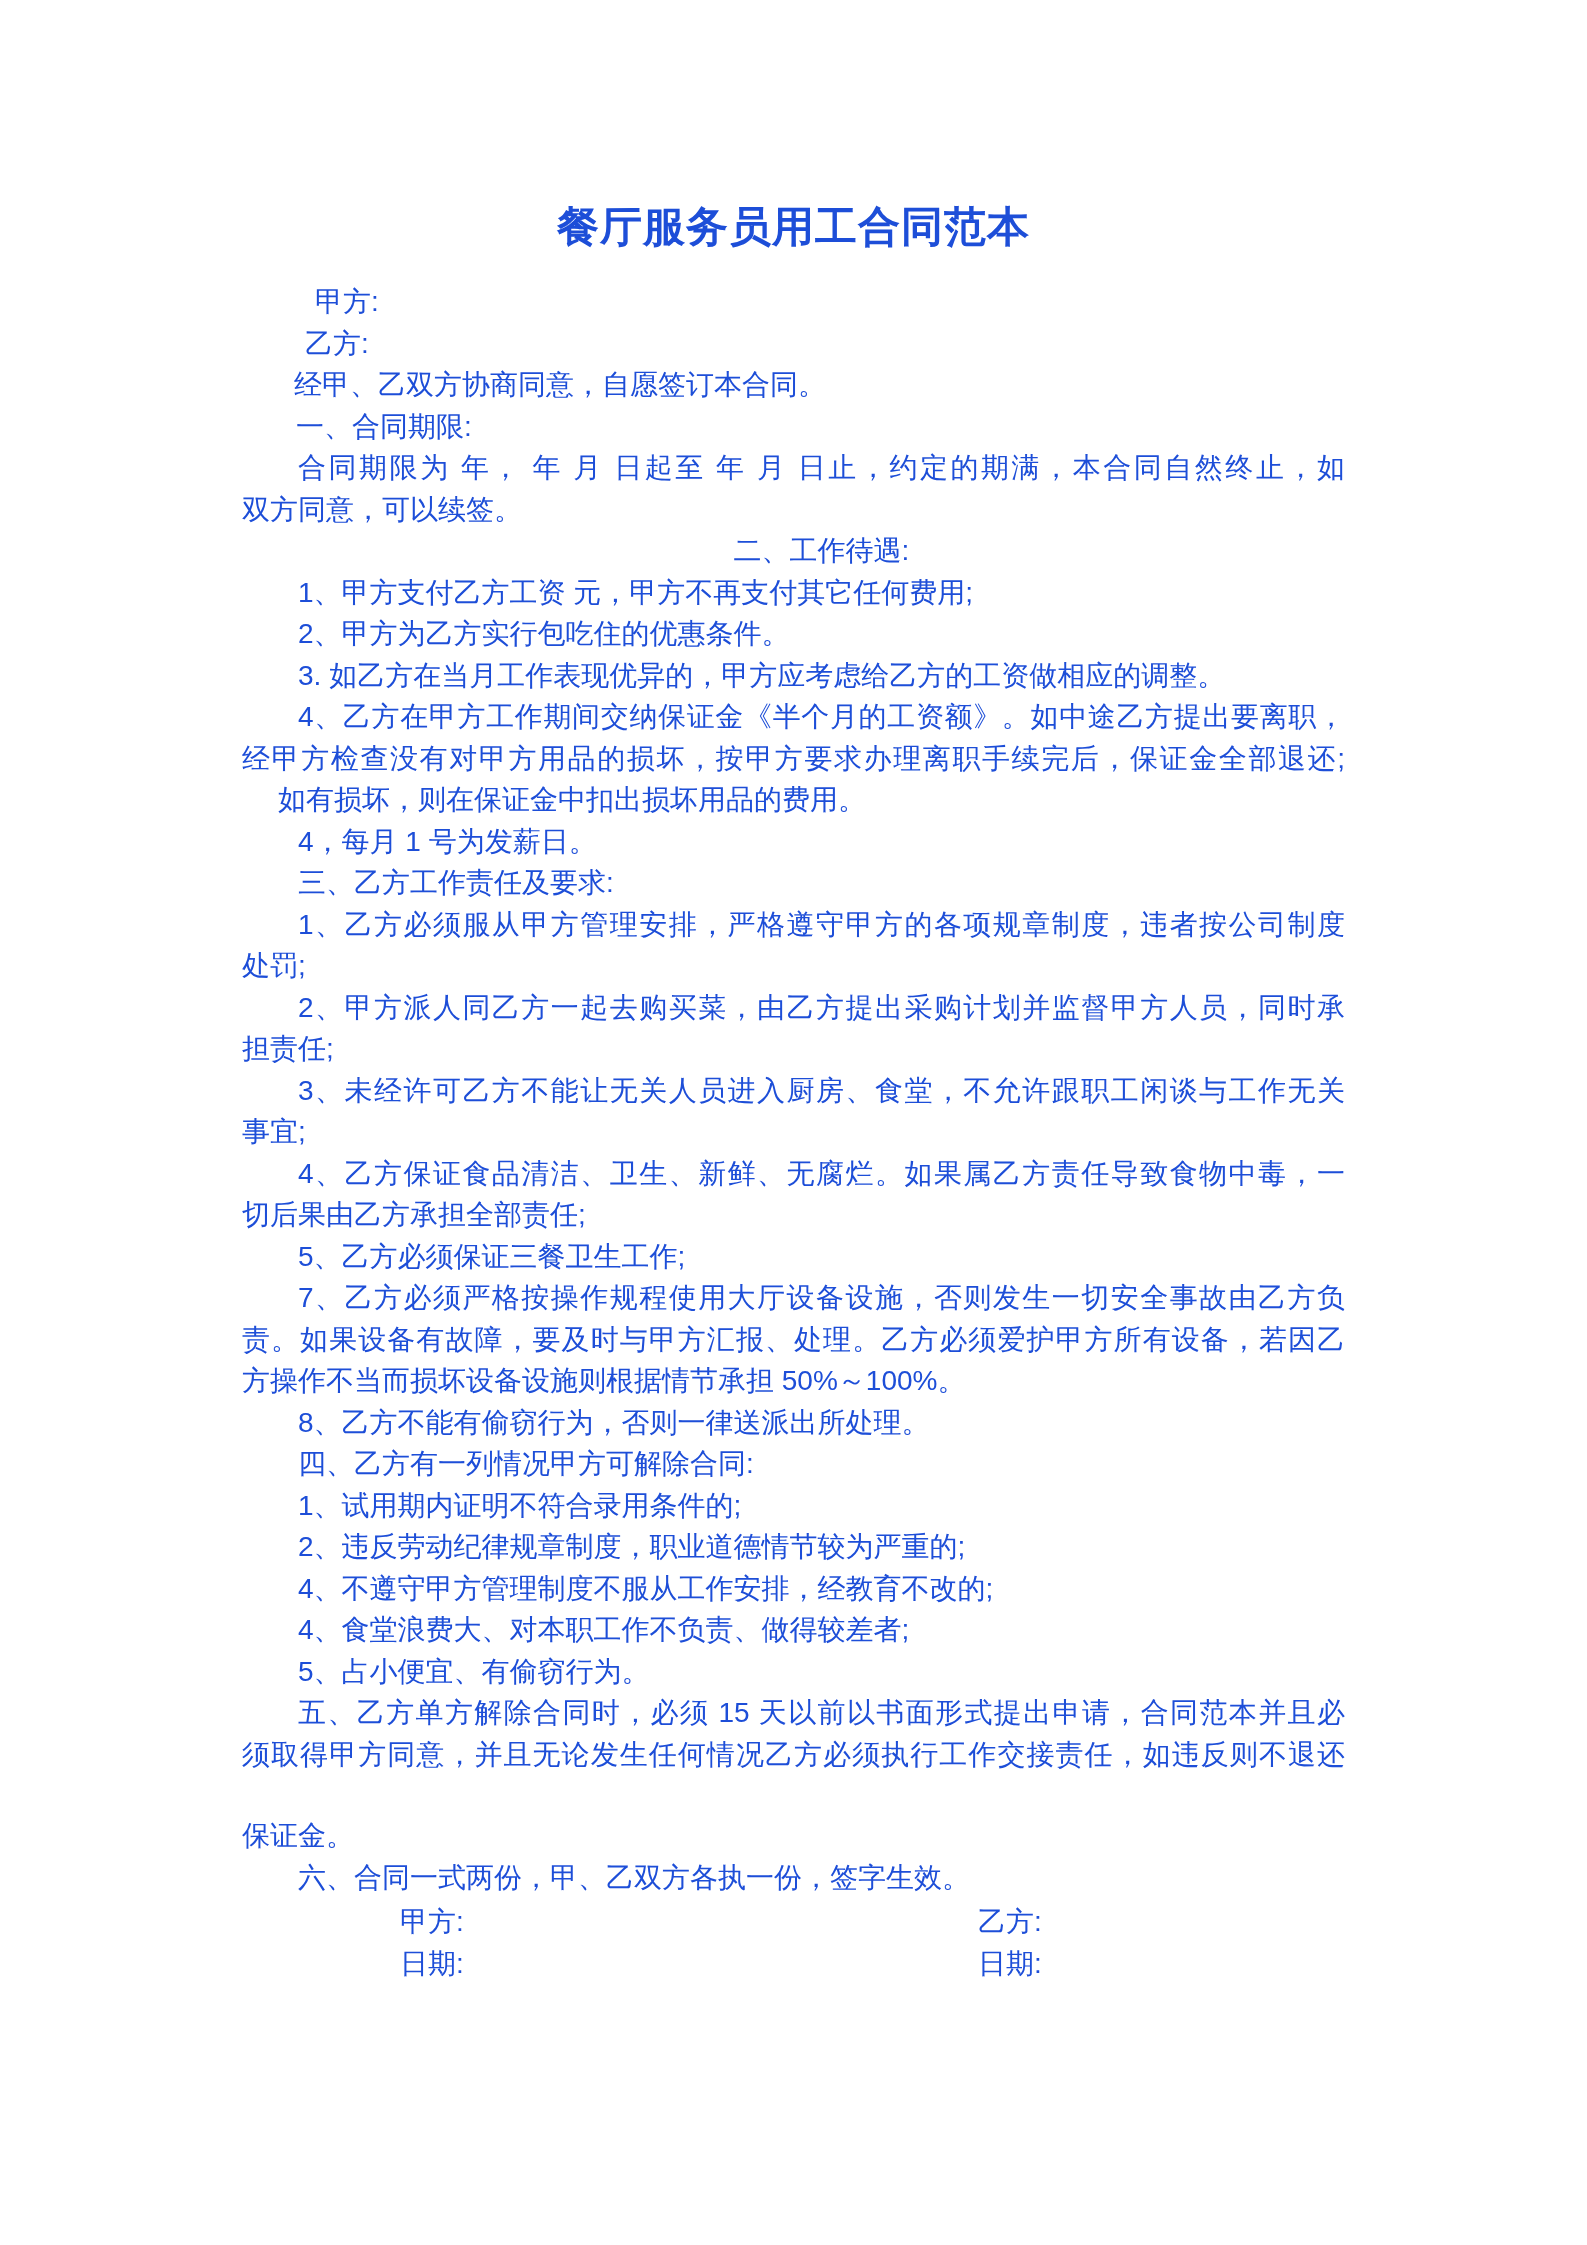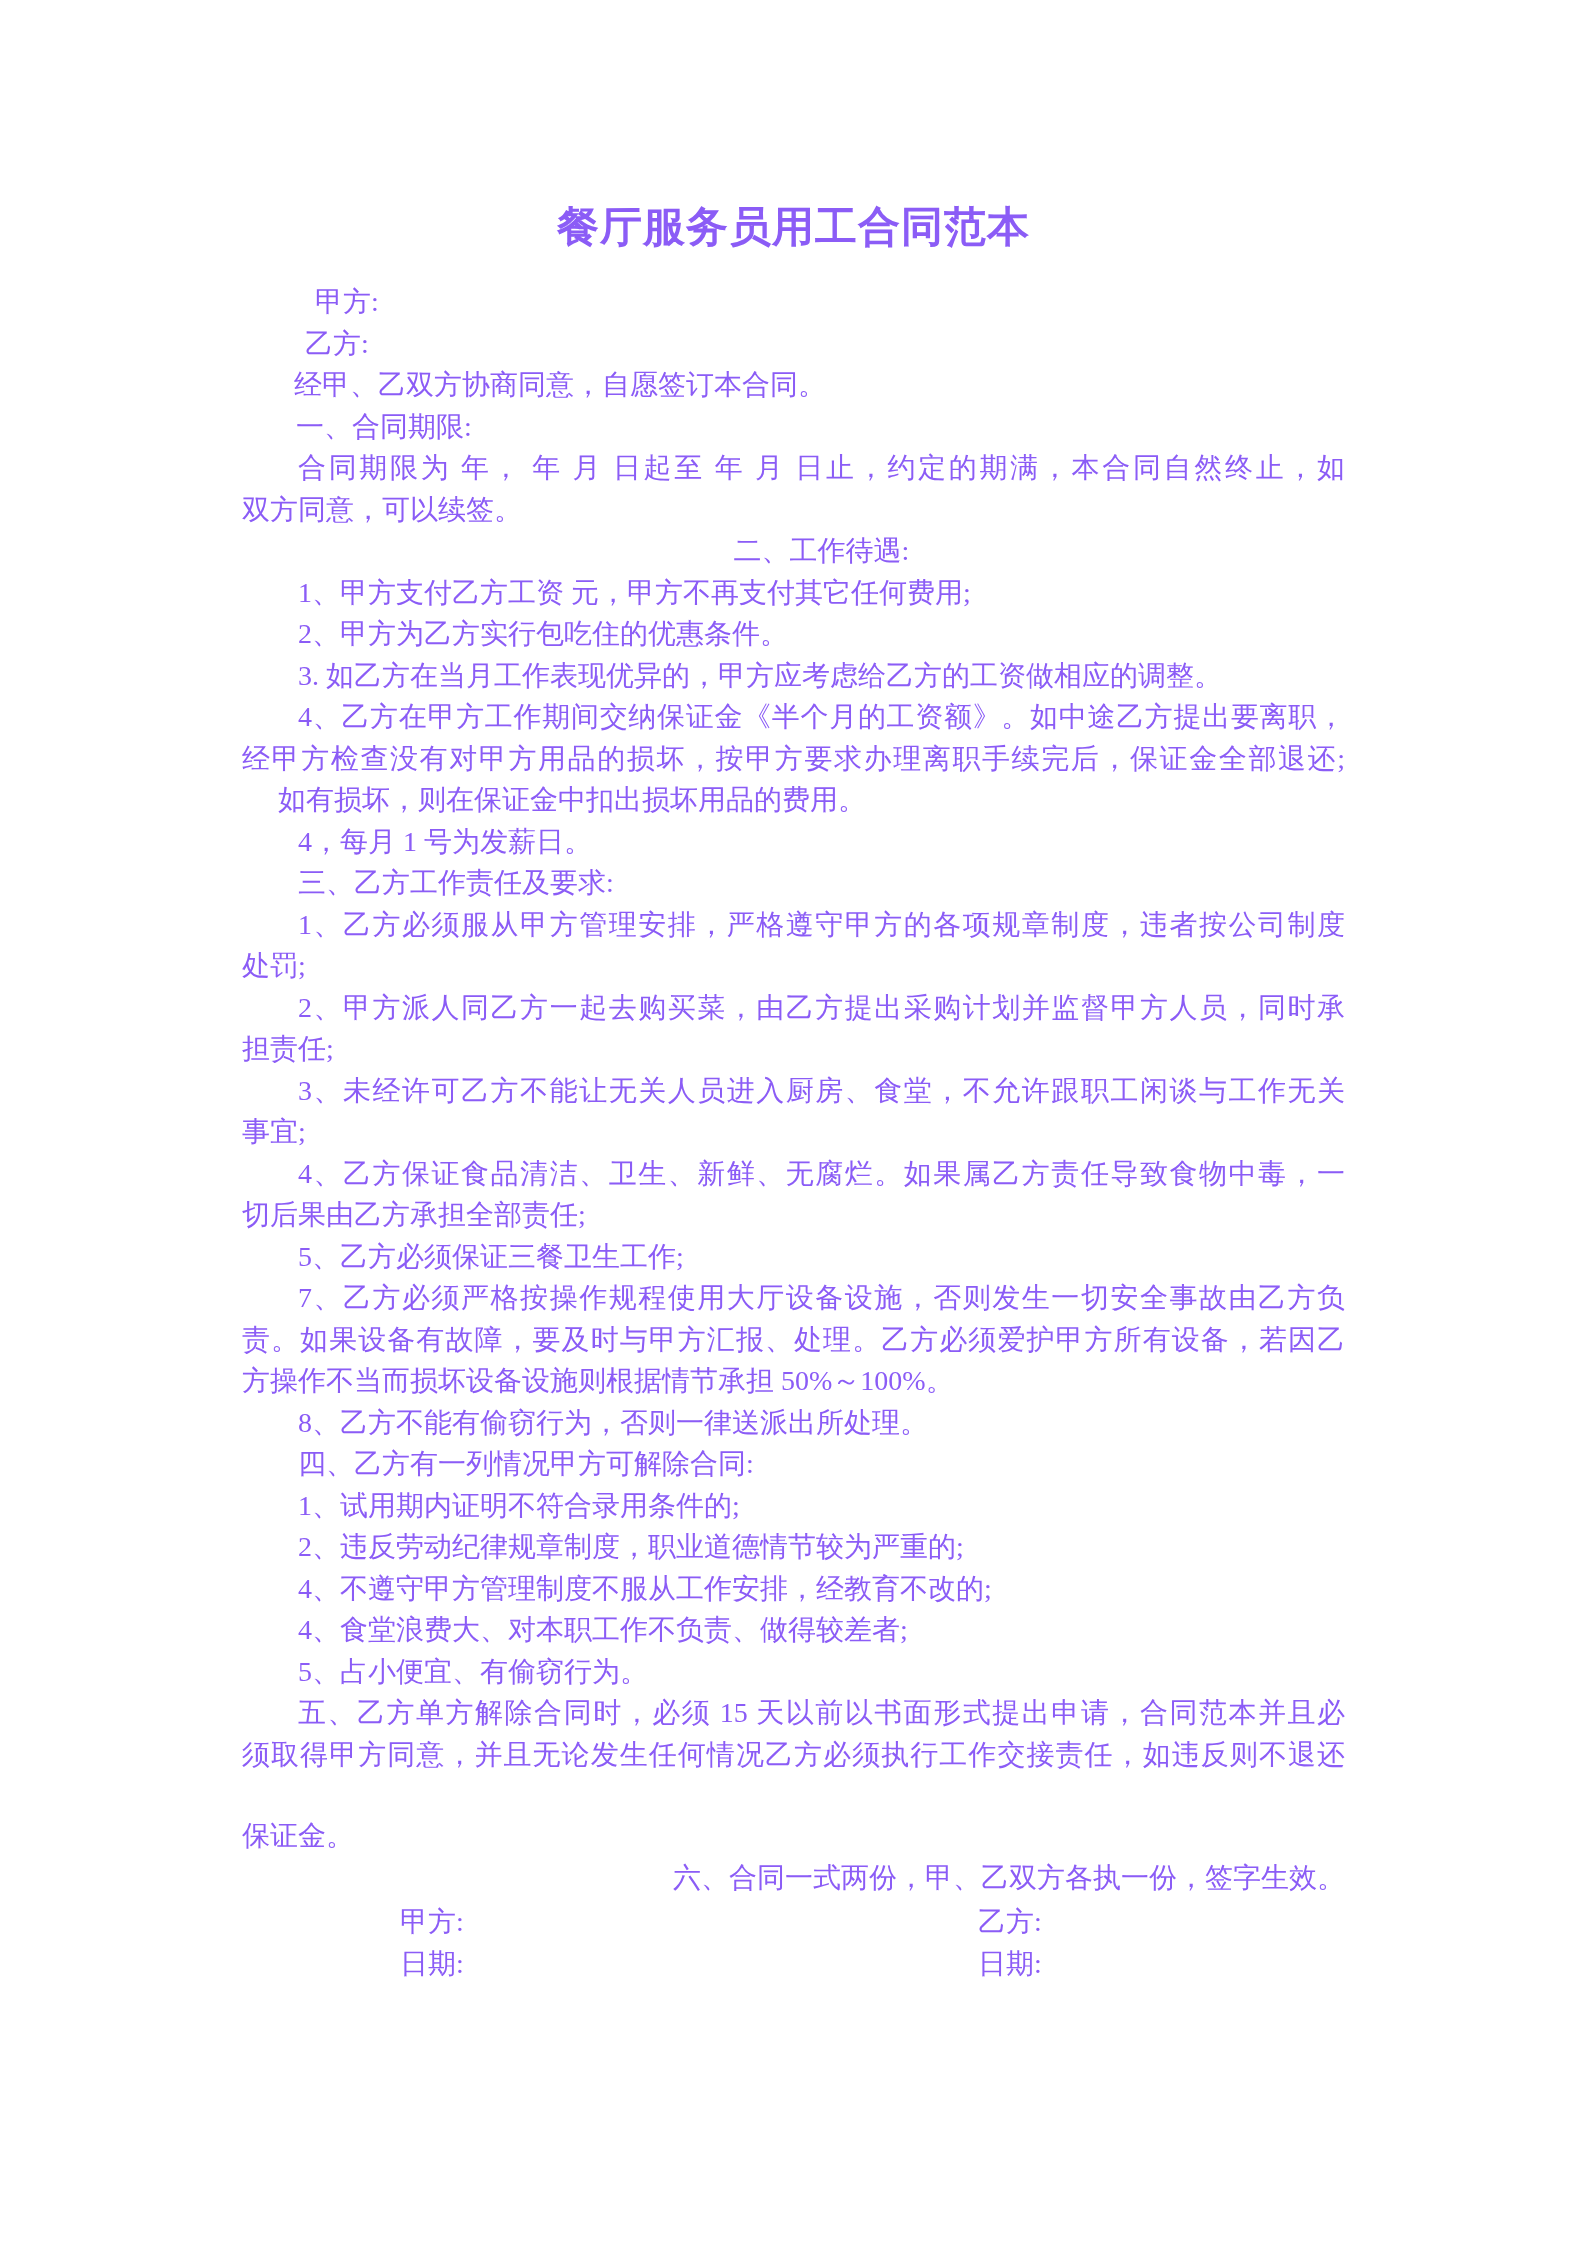--- a/index.html
+++ b/index.html
@@ -5,22 +5,22 @@
   html, body {
     margin: 0;
     padding: 0;
     background: #ffffff;
   }
   .page {
     position: relative;
     width: 1587px;
     height: 2245px;
     background: #ffffff;
-    color: #8b5cf6;
-    font-family: Liberation Serif, serif;
+    color: #1d4ed8;
+    font-family: Liberation Sans, sans-serif;
     overflow: hidden;
   }
   .doc-title {
     position: absolute;
     top: 202px;
     left: 242px;
     width: 1103px;
     margin: 0;
     text-align: center;
     font-size: 42px;
@@ -106,21 +106,21 @@
       <div class="line" style="text-indent: 56px;">8、乙方不能有偷窃行为，否则一律送派出所处理。</div>
       <div class="line" style="text-indent: 56px;">四、乙方有一列情况甲方可解除合同:</div>
       <div class="line" style="text-indent: 56px;">1、试用期内证明不符合录用条件的;</div>
       <div class="line" style="text-indent: 56px;">2、违反劳动纪律规章制度，职业道德情节较为严重的;</div>
       <div class="line" style="text-indent: 56px;">4、不遵守甲方管理制度不服从工作安排，经教育不改的;</div>
       <div class="line" style="text-indent: 56px;">4、食堂浪费大、对本职工作不负责、做得较差者;</div>
       <div class="line" style="text-indent: 56px;">5、占小便宜、有偷窃行为。</div>
       <div class="line fill" style="text-indent: 56px;">五、乙方单方解除合同时，必须 15 天以前以书面形式提出申请，合同范本并且必</div>
       <div class="line fill" style="text-indent: 0px;">须取得甲方同意，并且无论发生任何情况乙方必须执行工作交接责任，如违反则不退还</div>
       <div class="line" style="text-indent: 0px; margin-top: 40px;">保证金。</div>
-      <div class="line" style="text-indent: 56px; text-align: right;">六、合同一式两份，甲、乙双方各执一份，签字生效。</div>
+      <div class="line" style="text-indent: 56px;">六、合同一式两份，甲、乙双方各执一份，签字生效。</div>
     </div>
 
   <div class="signature">
     <div class="sig-row">
       <span class="sig-left">甲方:</span>
       <span class="sig-right">乙方:</span>
     </div>
     <div class="sig-row">
       <span class="sig-left">日期:</span>
       <span class="sig-right">日期:</span>

